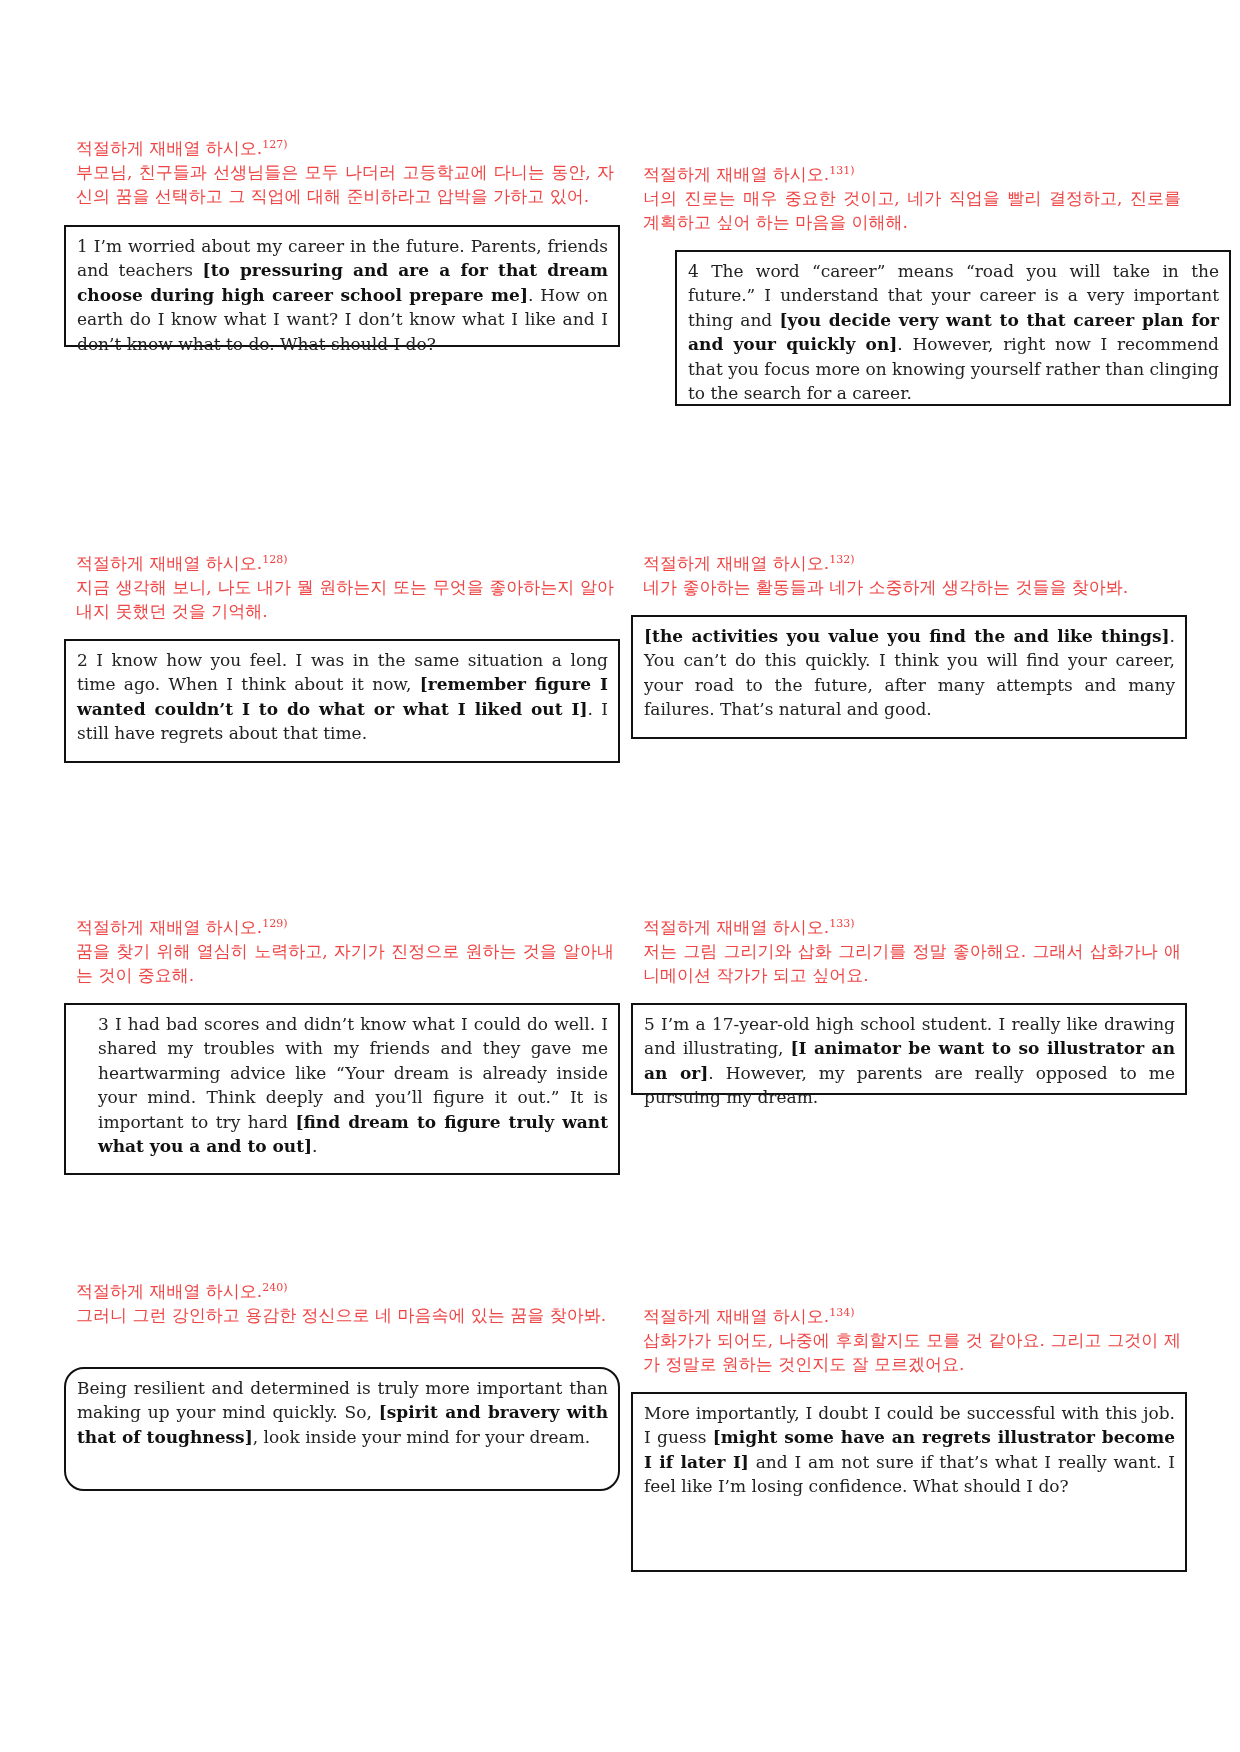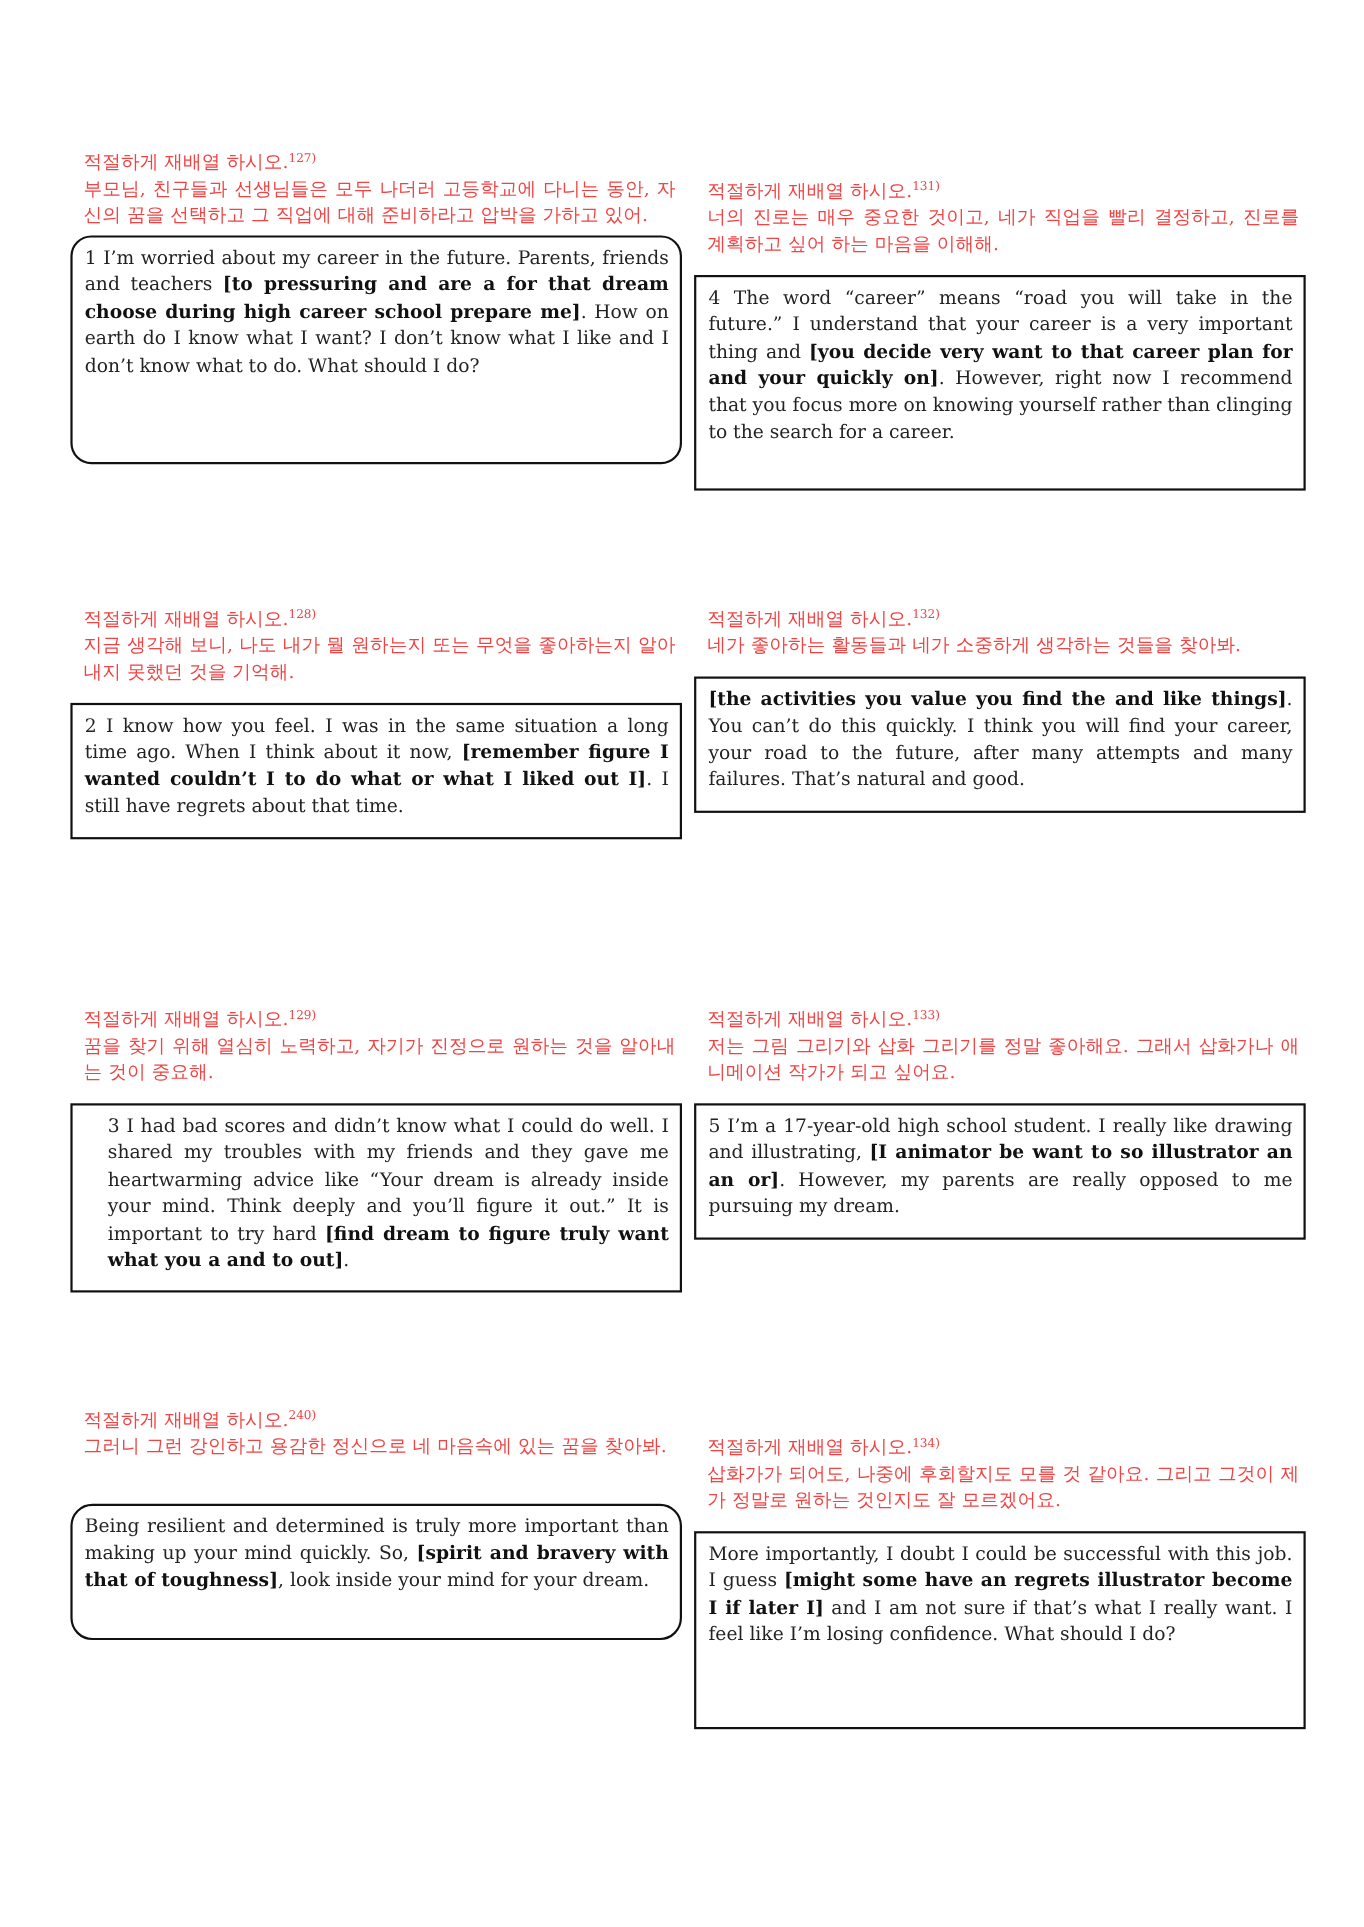--- a/index.html
+++ b/index.html
@@ -22,21 +22,21 @@
   .box b { font-weight: bold; color: #111; }
 </style>
 </head>
 <body>
 
 <div class="item" style="left:64px; top:136px;">
   <div class="prompt">
     <span class="title"><span>적절하게 재배열 하시오.</span><sup>127)</sup></span>
     <span class="ko">부모님, 친구들과 선생님들은 모두 나더러 고등학교에 다니는 동안, 자신의 꿈을 선택하고 그 직업에 대해 준비하라고 압박을 가하고 있어.</span>
   </div>
-  <div class="box" style="margin-top:6px; height:208px;border-radius:19px;">
+  <div class="box" style="margin-top:17px; height:122px;">
     <span>1 I’m worried about my career in the future. Parents, friends and teachers </span><b>[to pressuring and are a for that dream choose during high career school prepare me]</b><span>. How on earth do I know what I want? I don’t know what I like and I don’t know what to do. What should I do?</span>
   </div>
 </div>
 
 <div class="item" style="left:64px; top:551px;">
   <div class="prompt">
     <span class="title"><span>적절하게 재배열 하시오.</span><sup>128)</sup></span>
     <span class="ko">지금 생각해 보니, 나도 내가 뭘 원하는지 또는 무엇을 좋아하는지 알아내지 못했던 것을 기억해.</span>
   </div>
   <div class="box" style="margin-top:16px; height:124px;">
@@ -62,41 +62,41 @@
   <div class="box" style="margin-top:40px; height:124px;border-radius:20px;">
     <span>Being resilient and determined is truly more important than making up your mind quickly. So, </span><b>[spirit and bravery with that of toughness]</b><span>, look inside your mind for your dream.</span>
   </div>
 </div>
 
 <div class="item" style="left:631px; top:162px;">
   <div class="prompt">
     <span class="title"><span>적절하게 재배열 하시오.</span><sup>131)</sup></span>
     <span class="ko">너의 진로는 매우 중요한 것이고, 네가 직업을 빨리 결정하고, 진로를 계획하고 싶어 하는 마음을 이해해.</span>
   </div>
-  <div class="box" style="margin-top:16px; height:196px;">
+  <div class="box" style="margin-top:16px; height:156px;margin-left:44px;">
     <span>4 The word “career” means “road you will take in the future.” I understand that your career is a very important thing and </span><b>[you decide very want to that career plan for and your quickly on]</b><span>. However, right now I recommend that you focus more on knowing yourself rather than clinging to the search for a career.</span>
   </div>
 </div>
 
 <div class="item" style="left:631px; top:551px;">
   <div class="prompt">
     <span class="title"><span>적절하게 재배열 하시오.</span><sup>132)</sup></span>
     <span class="ko">네가 좋아하는 활동들과 네가 소중하게 생각하는 것들을 찾아봐.</span>
   </div>
   <div class="box" style="margin-top:16px; height:124px;">
     <span></span><b>[the activities you value you find the and like things]</b><span>. You can’t do this quickly. I think you will find your career, your road to the future, after many attempts and many failures. That’s natural and good.</span>
   </div>
 </div>
 
 <div class="item" style="left:631px; top:915px;">
   <div class="prompt">
     <span class="title"><span>적절하게 재배열 하시오.</span><sup>133)</sup></span>
     <span class="ko">저는 그림 그리기와 삽화 그리기를 정말 좋아해요. 그래서 삽화가나 애니메이션 작가가 되고 싶어요.</span>
   </div>
-  <div class="box" style="margin-top:16px; height:124px;">
+  <div class="box" style="margin-top:16px; height:92px;">
     <span>5 I’m a 17-year-old high school student. I really like drawing and illustrating, </span><b>[I animator be want to so illustrator an an or]</b><span>. However, my parents are really opposed to me pursuing my dream.</span>
   </div>
 </div>
 
 <div class="item" style="left:631px; top:1304px;">
   <div class="prompt">
     <span class="title"><span>적절하게 재배열 하시오.</span><sup>134)</sup></span>
     <span class="ko">삽화가가 되어도, 나중에 후회할지도 모를 것 같아요. 그리고 그것이 제가 정말로 원하는 것인지도 잘 모르겠어요.</span>
   </div>
   <div class="box" style="margin-top:16px; height:180px;">

